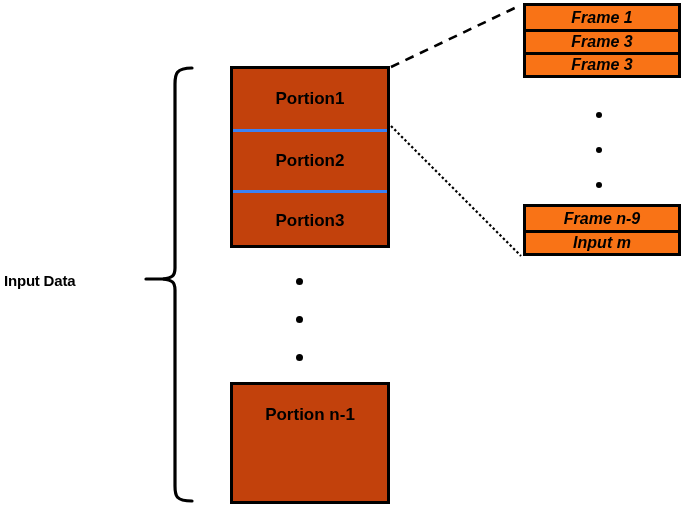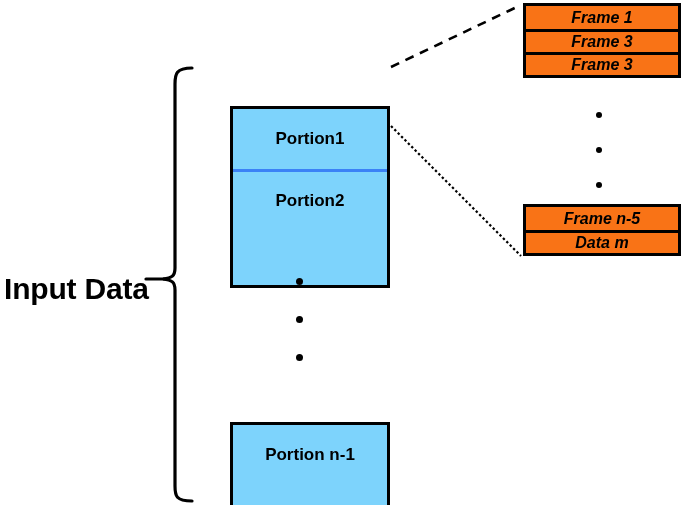--- a/index.html
+++ b/index.html
@@ -18,21 +18,21 @@
     width: 685px;
     height: 505px;
     background: #ffffff;
   }
 
   
   .input-label {
     position: absolute;
     left: 4px;
     top: 272px;
-    font-size: 30px;
+    font-size: 15px;
     font-weight: bold;
     color: #000000;
     letter-spacing: -0.2px;
     white-space: nowrap;
   }
 
   
   .overlay {
     position: absolute;
     left: 0;
@@ -40,22 +40,21 @@
     width: 685px;
     height: 505px;
     pointer-events: none;
   }
 
   
   .portion-group {
     position: absolute;
     box-sizing: border-box;
     border: 3px solid #000000;
-    background: #7dd3fc;
-    margin-top: 40px;
+    background: #c2410c;
   }
   #portion-group-top {
     left: 230px;
     top: 66px;
     width: 160px;
     height: 182px;
   }
   #portion-group-bottom {
     left: 230px;
     top: 382px;
@@ -162,20 +161,21 @@
     </g>
 
     <line x1="391" y1="67" x2="521" y2="5" stroke="#000000" stroke-width="2.6" stroke-dasharray="9,7" stroke-linecap="butt"></line>
 
     <line x1="391" y1="126" x2="521" y2="256" stroke="#000000" stroke-width="2.2" stroke-dasharray="2.4,2.4" stroke-linecap="butt"></line>
   </svg>
 
   <div class="portion-group" id="portion-group-top">
     <div class="portion-cell">Portion1</div>
     <div class="portion-cell">Portion2</div>
+    <div class="portion-cell">Portion3</div>
   </div>
 
   <div class="dots" id="portion-ellipsis">
     <span class="dot"></span>
     <span class="dot"></span>
     <span class="dot"></span>
   </div>
 
   <div class="portion-group" id="portion-group-bottom">
     <div class="portion-cell">Portion n-1</div>
@@ -187,17 +187,17 @@
     <div class="frame-cell">Frame 3</div>
   </div>
 
   <div class="dots" id="frame-ellipsis">
     <span class="dot"></span>
     <span class="dot"></span>
     <span class="dot"></span>
   </div>
 
   <div class="frame-group" id="frame-group-bottom">
-    <div class="frame-cell">Frame n-5</div>
-    <div class="frame-cell">Data m</div>
+    <div class="frame-cell">Frame n-9</div>
+    <div class="frame-cell">Input m</div>
   </div>
 
 </div>
 
 </body></html>

